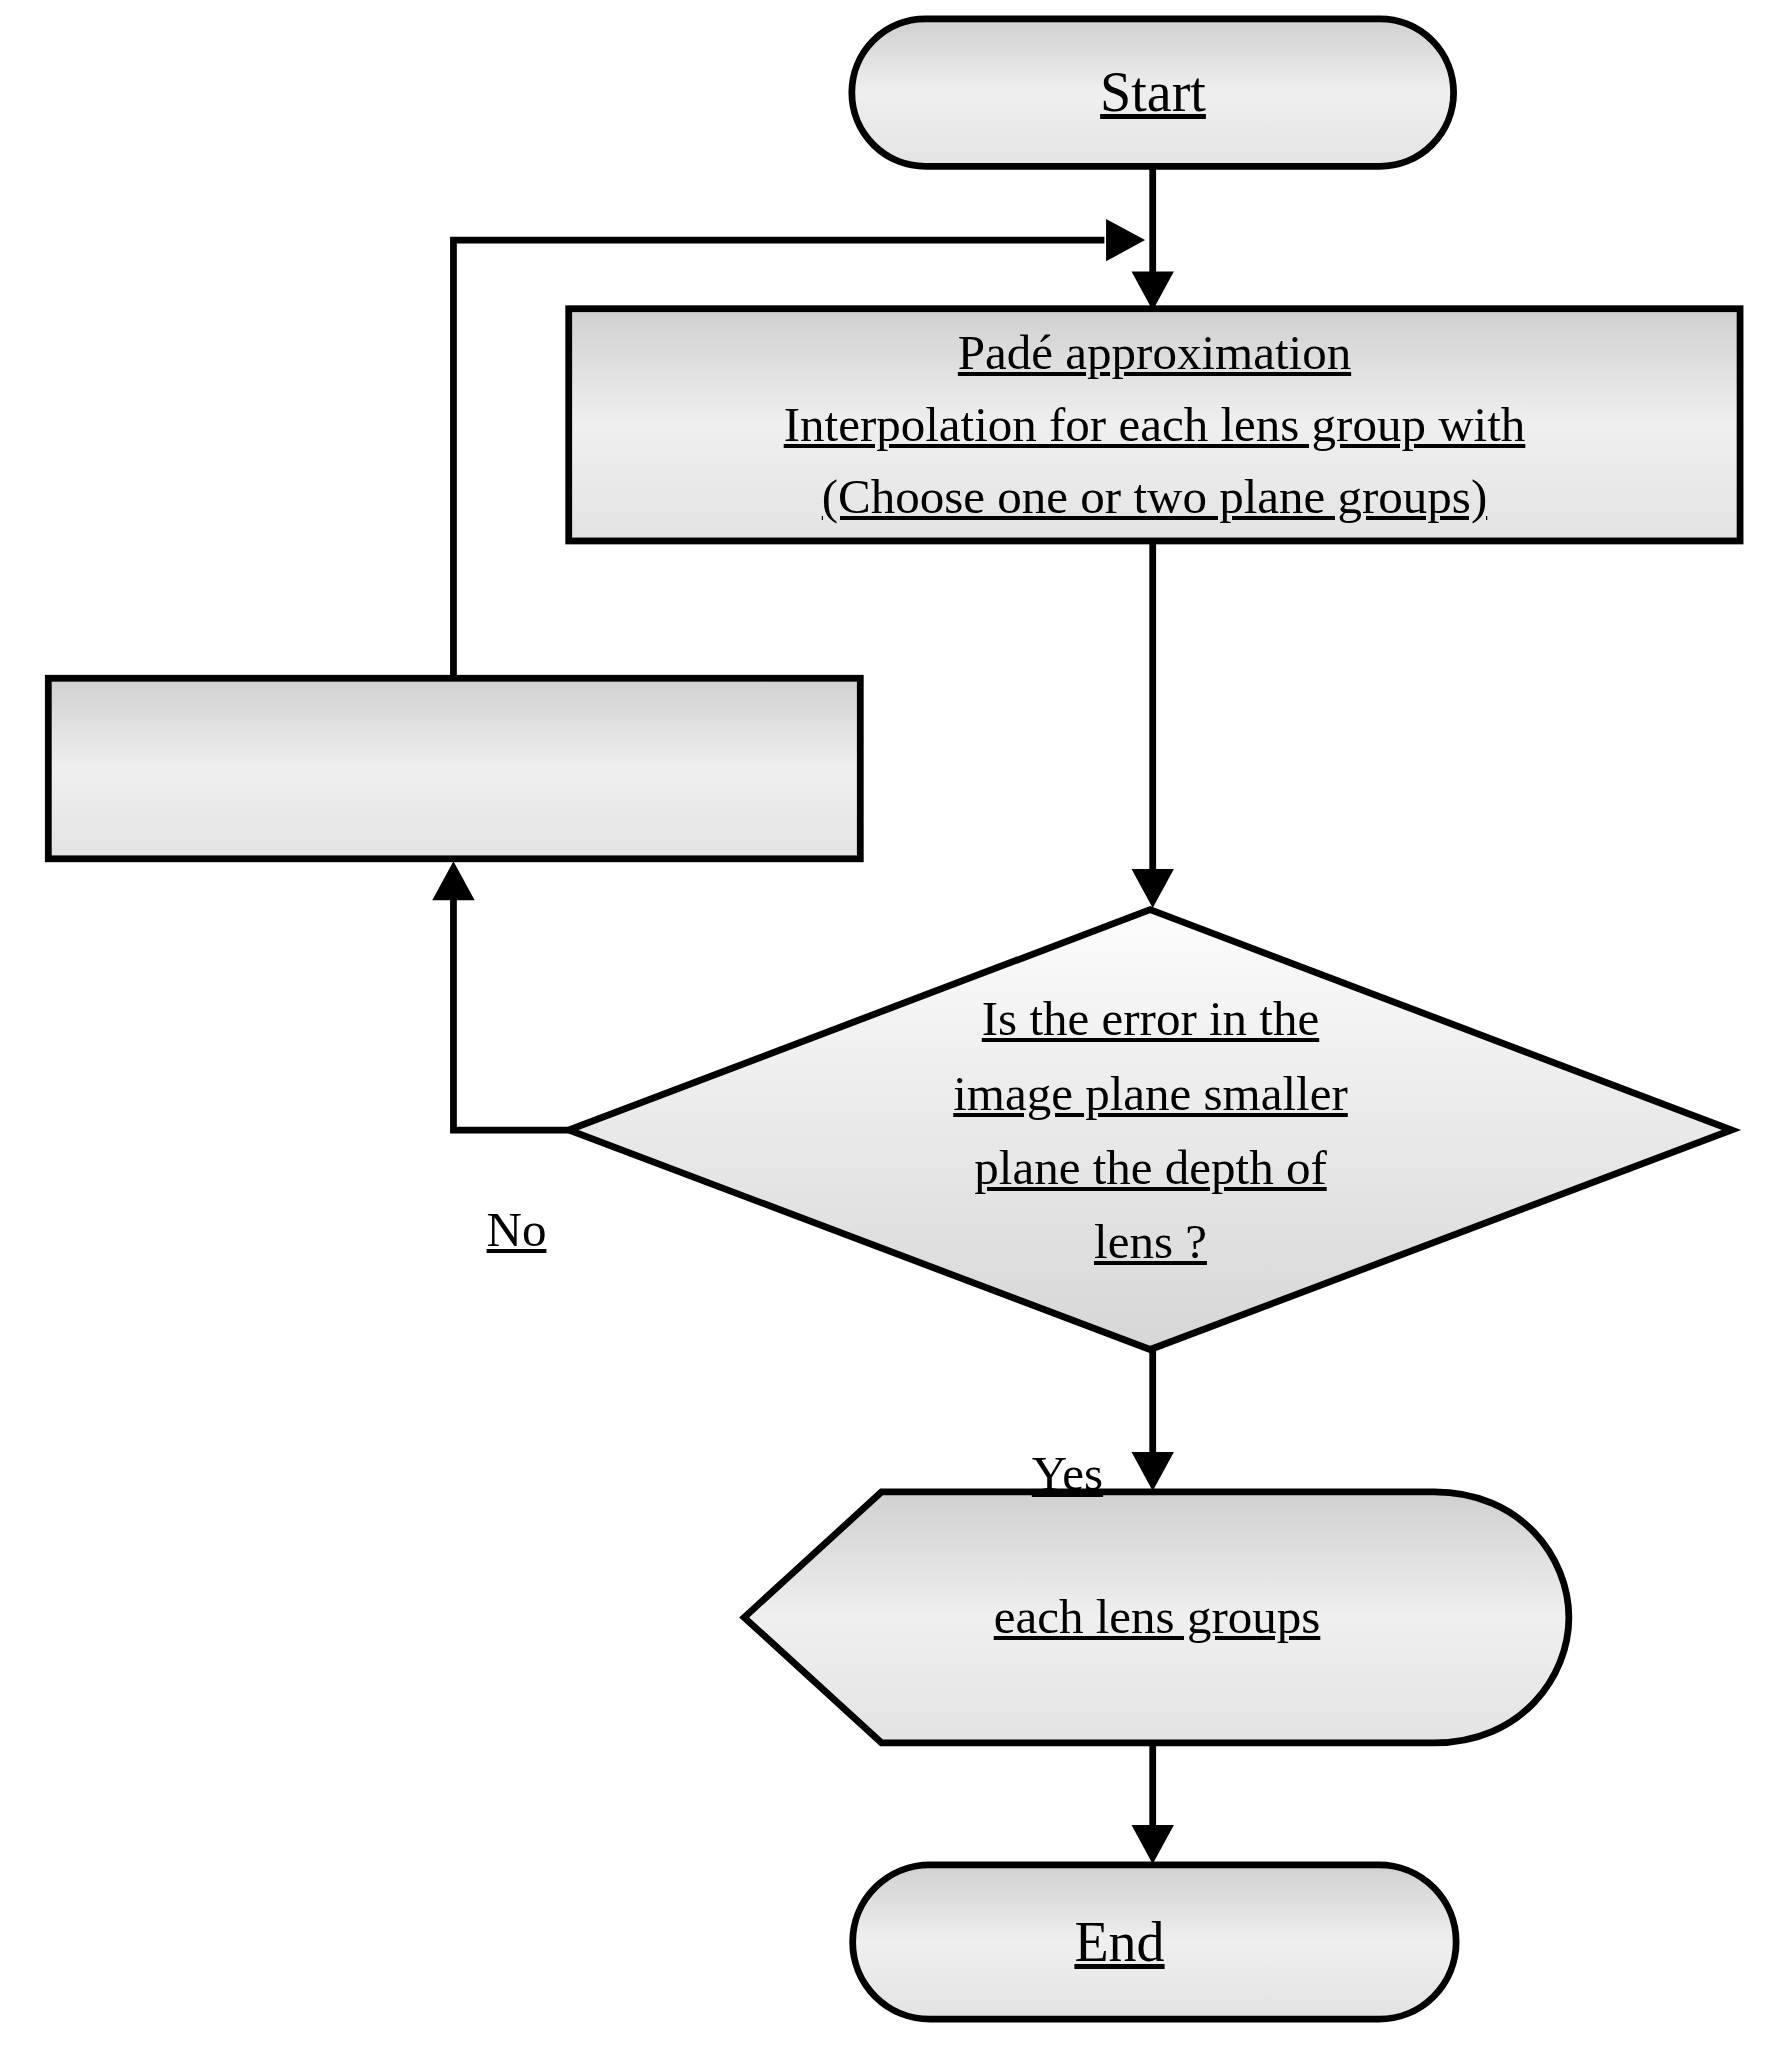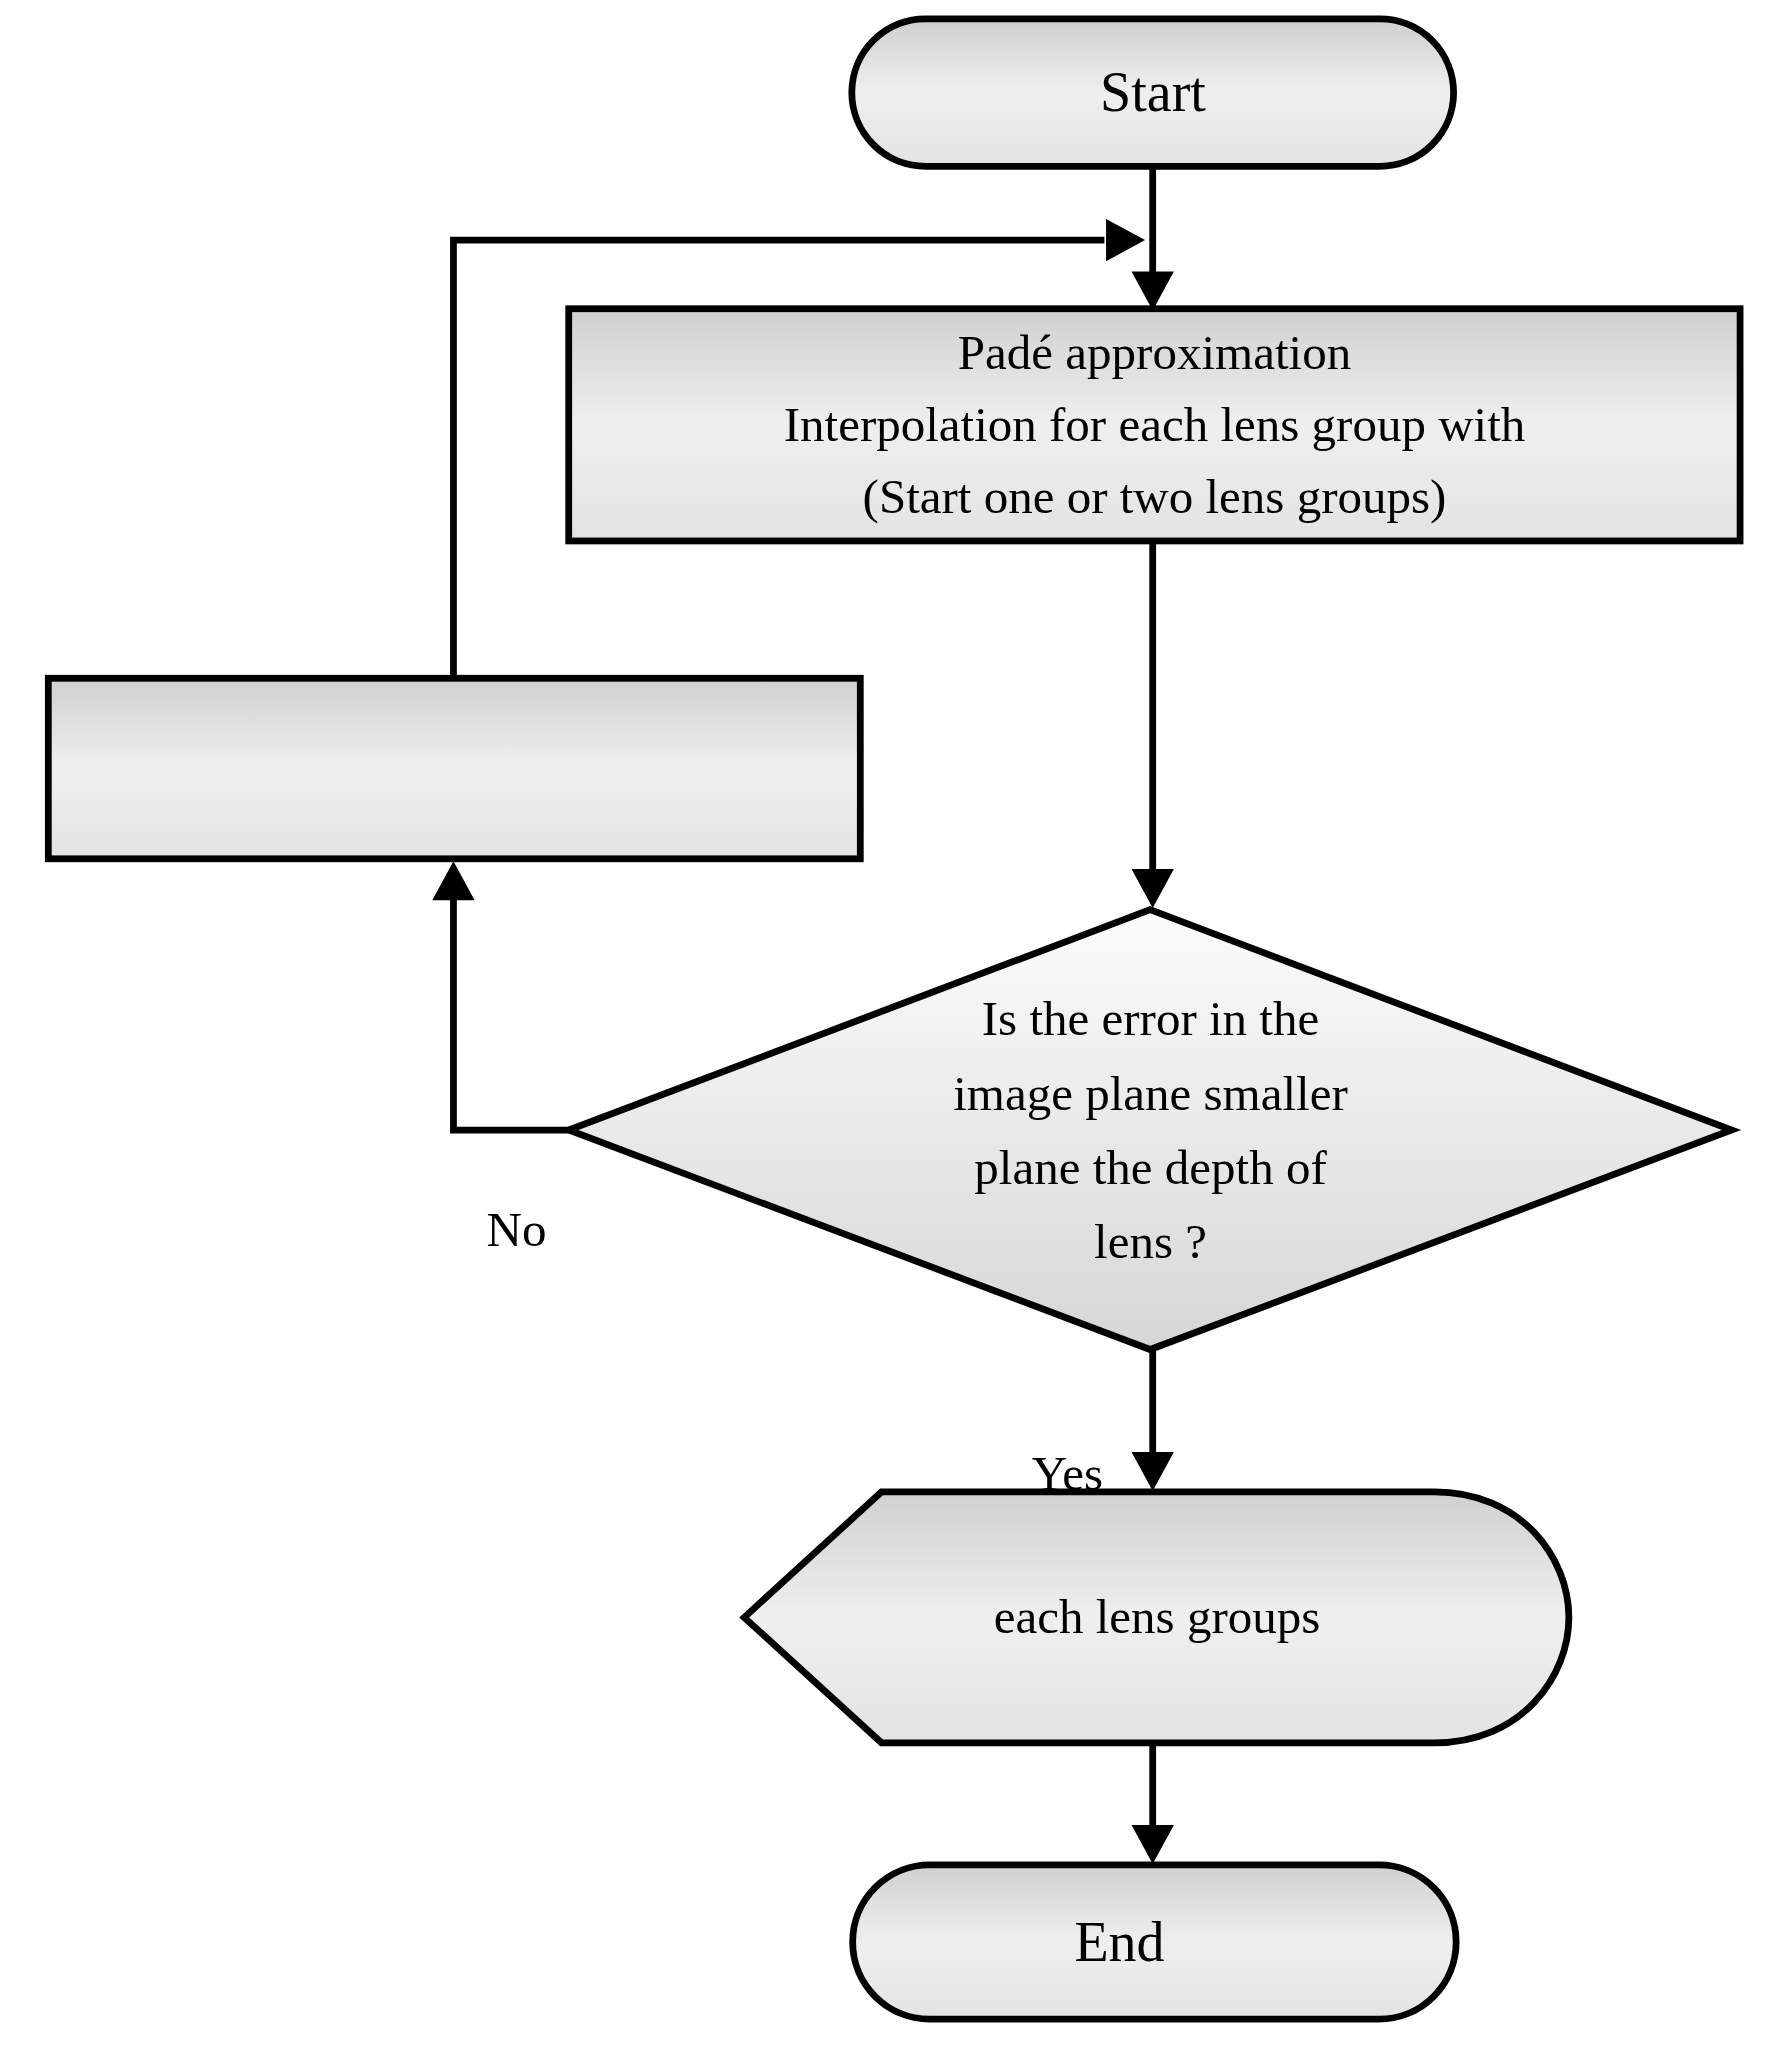--- a/index.html
+++ b/index.html
@@ -14,20 +14,21 @@
   .canvas svg { position: absolute; left: 0; top: 0; }
   .lbl {
     position: absolute;
     display: flex;
     flex-direction: column;
     align-items: center;
     justify-content: center;
     text-align: right;
     color: #000000;
     white-space: nowrap;
+    text-decoration: underline;
   }
   .lbl-terminator { font-size: 56px; }
   .lbl-process   { font-size: 49px; line-height: 1.47; }
   .lbl-decision  { font-size: 49px; line-height: 1.52; }
   .lbl-display   { font-size: 49px; line-height: 1.55; }
   .lbl-edge      { font-size: 49px; }
   
   .pos-start      { left: 852px; top: 18.6px;   width: 602px;  height: 147px; }
   .pos-interp     { left: 569px;  top: 309px;  width: 1171px; height: 232px; }
   .pos-comp       { left: 48px;   top: 678px;  width: 812px;  height: 181px; }
@@ -83,21 +84,21 @@
     </g>
   </svg>
 
   <div class="lbl lbl-terminator pos-start">
     <div>Start</div>
   </div>
 
   <div class="lbl lbl-process pos-interp">
     <div>Padé approximation</div>
     <div>Interpolation for each lens group with</div>
-    <div>(Start one or two lens groups)</div>
+    <div>(Choose one or two plane groups)</div>
   </div>
 
 
   <div class="lbl lbl-decision pos-decision">
     <div>Is the error in the</div>
     <div>image plane smaller</div>
     <div>plane the depth of</div>
     <div>lens ?</div>
   </div>
 

